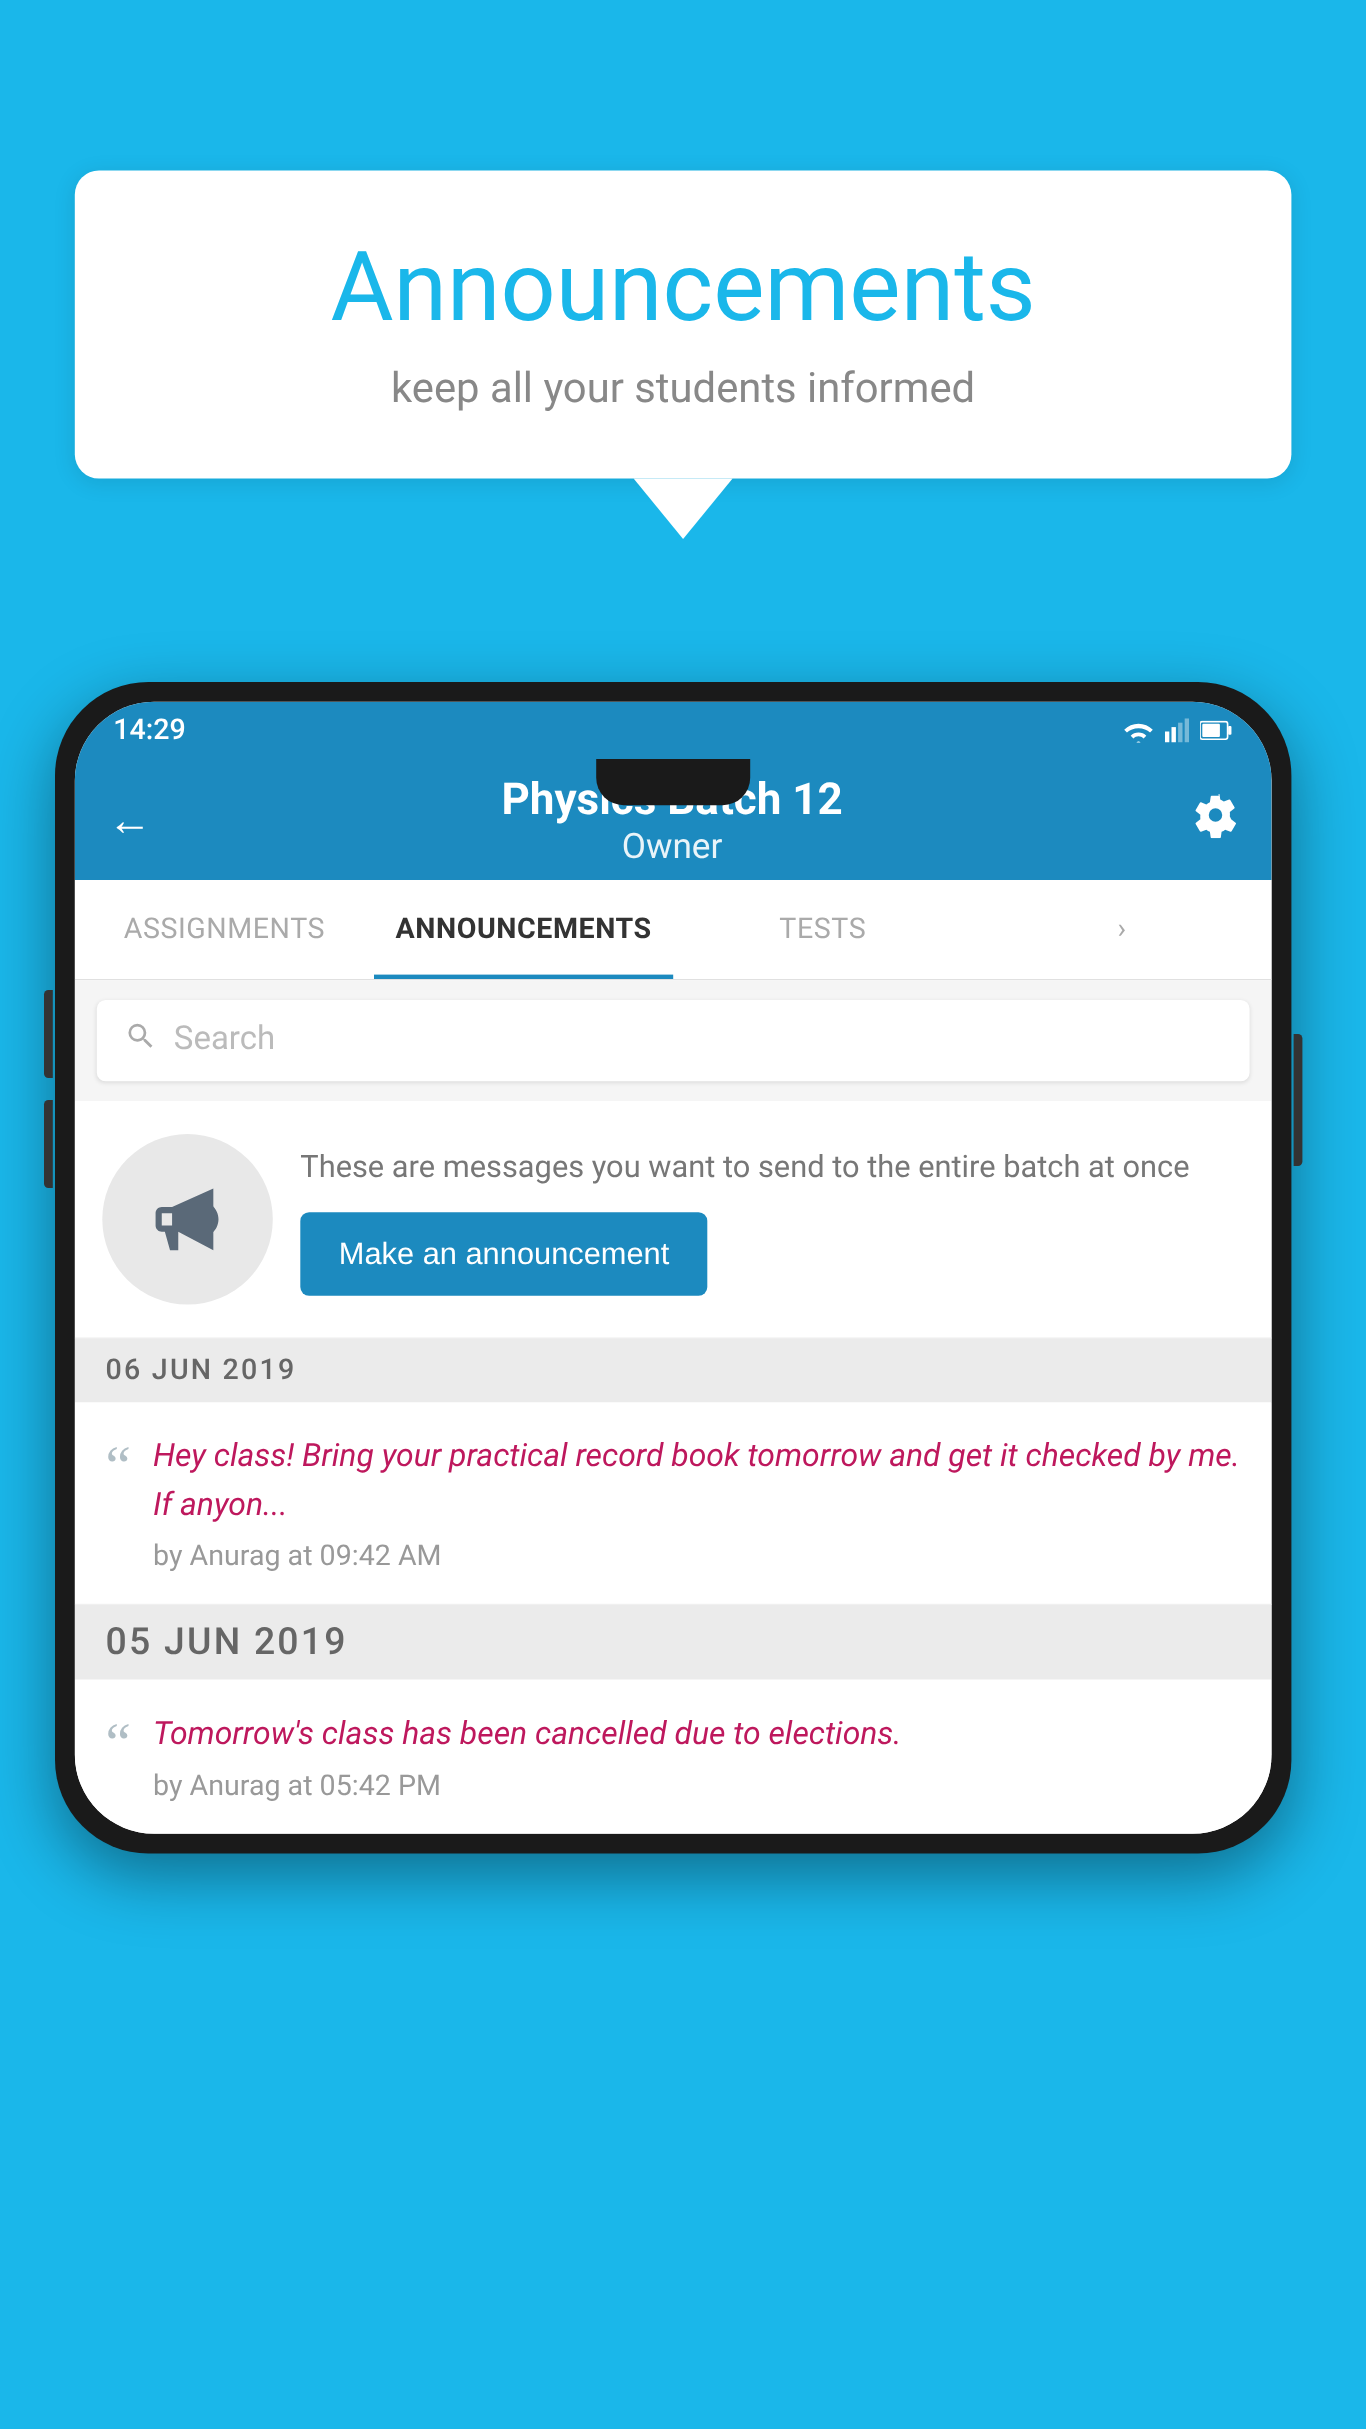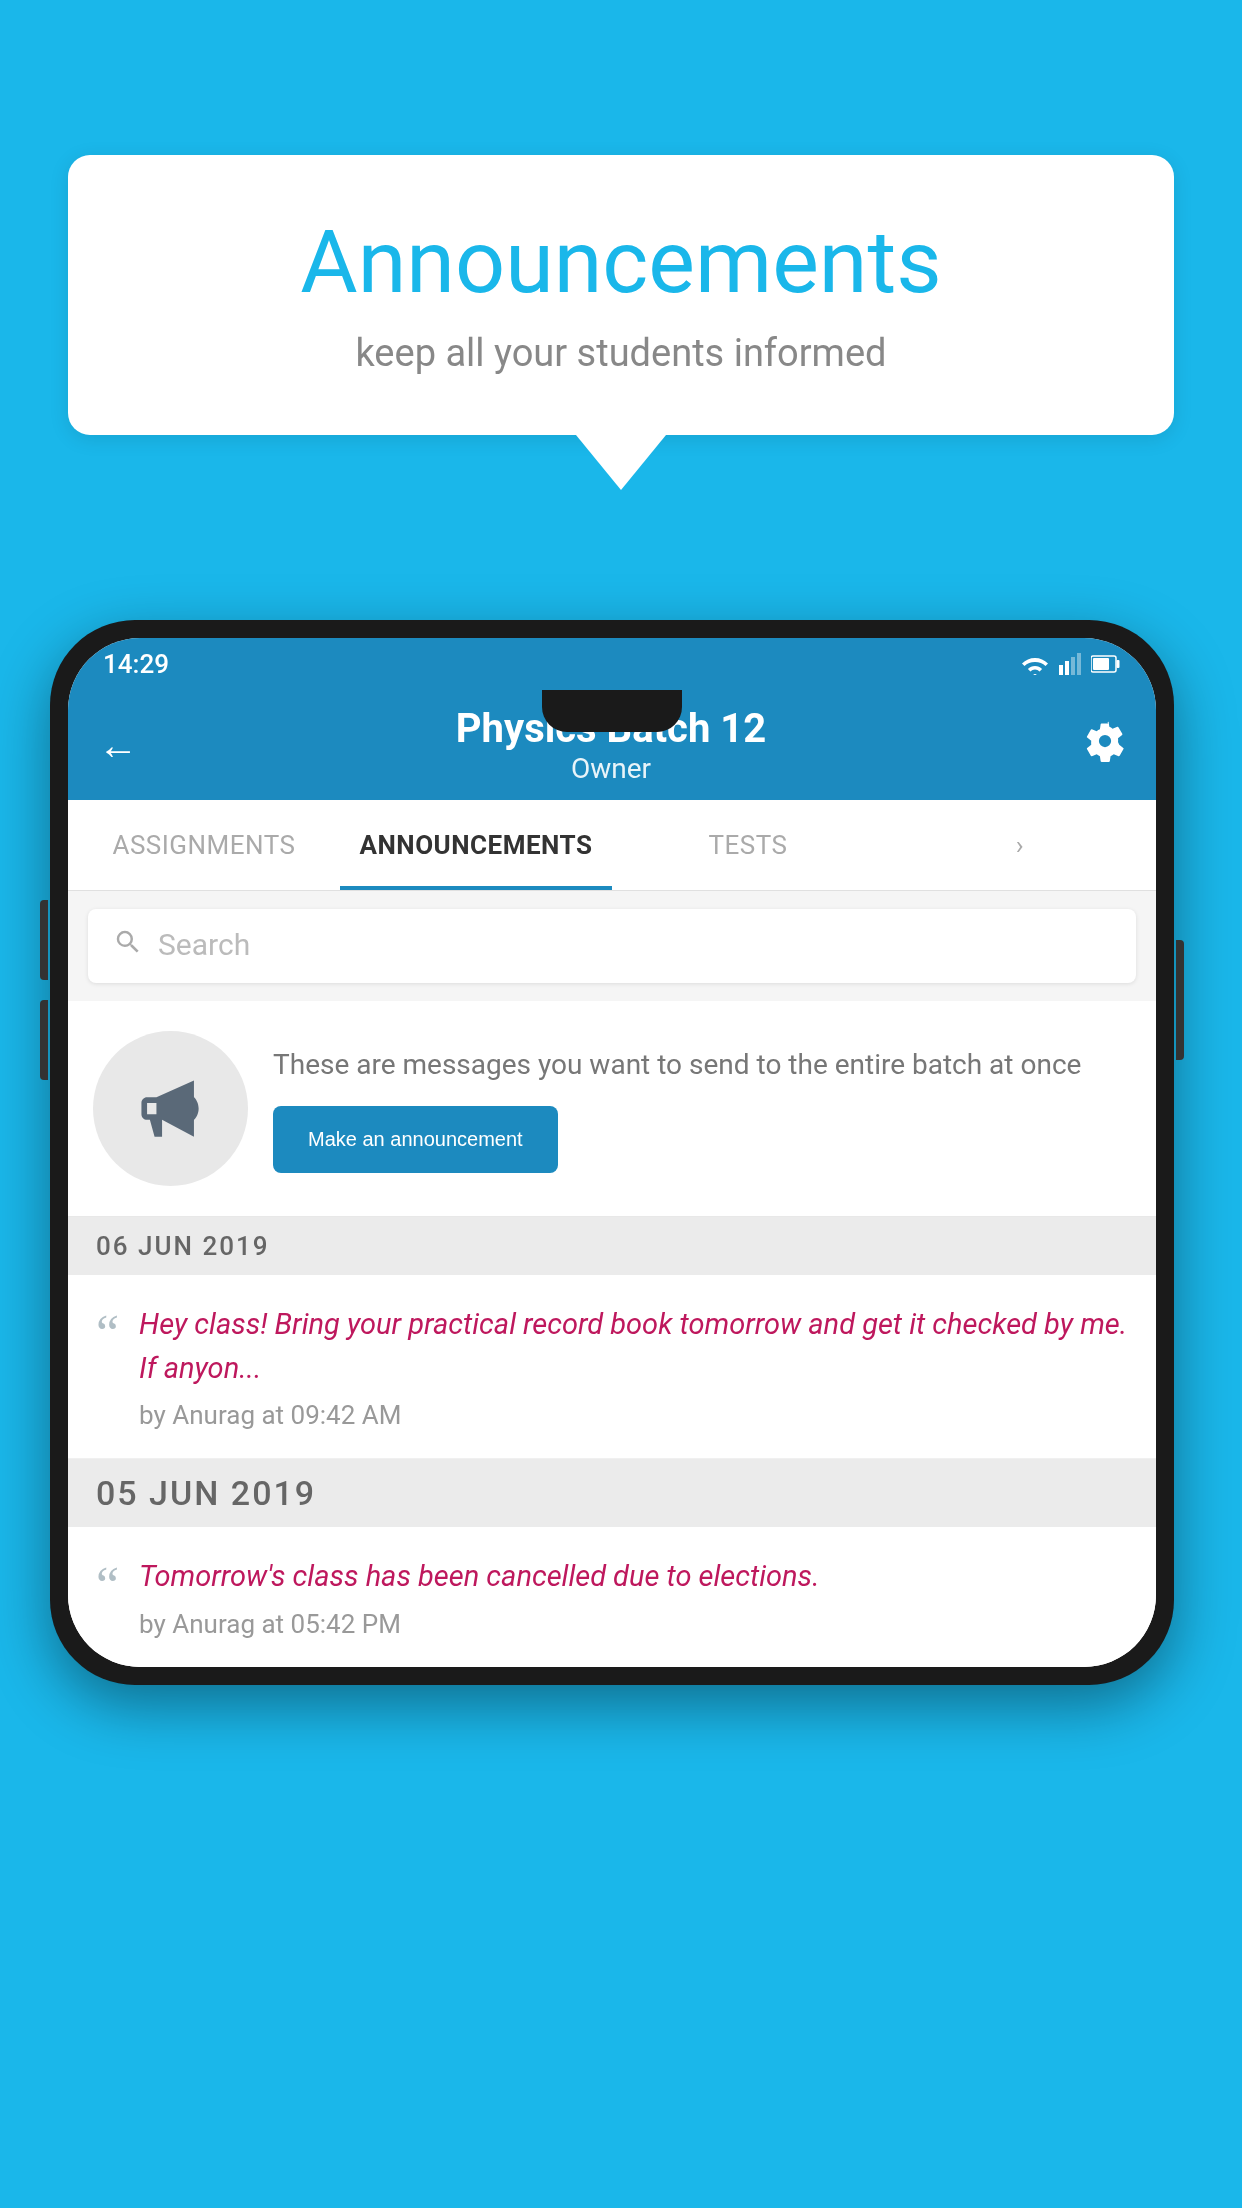--- a/index.html
+++ b/index.html
@@ -129,21 +129,21 @@
     }
 
     .app-bar-title {
       color: white;
       font-size: 40px;
       font-weight: 700;
     }
 
     .app-bar-subtitle {
       color: rgba(255,255,255,0.9);
-      font-size: 28px;
+      font-size: 32px;
     }
 
     .back-btn {
       color: white;
       font-size: 40px;
       cursor: pointer;
     }
 
     .settings-btn {
       color: white;
@@ -248,21 +248,21 @@
       line-height: 1.5;
       margin-bottom: 20px;
     }
 
     .make-announcement-btn {
       background: #1c8abf;
       color: white;
       border: none;
       border-radius: 8px;
       padding: 22px 35px;
-      font-size: 20px;
+      font-size: 28px;
       font-weight: 500;
       cursor: pointer;
       white-space: nowrap;
     }
 
     
     .date-separator {
       background: #ebebeb;
       padding: 14px 28px;
       font-size: 26px;

